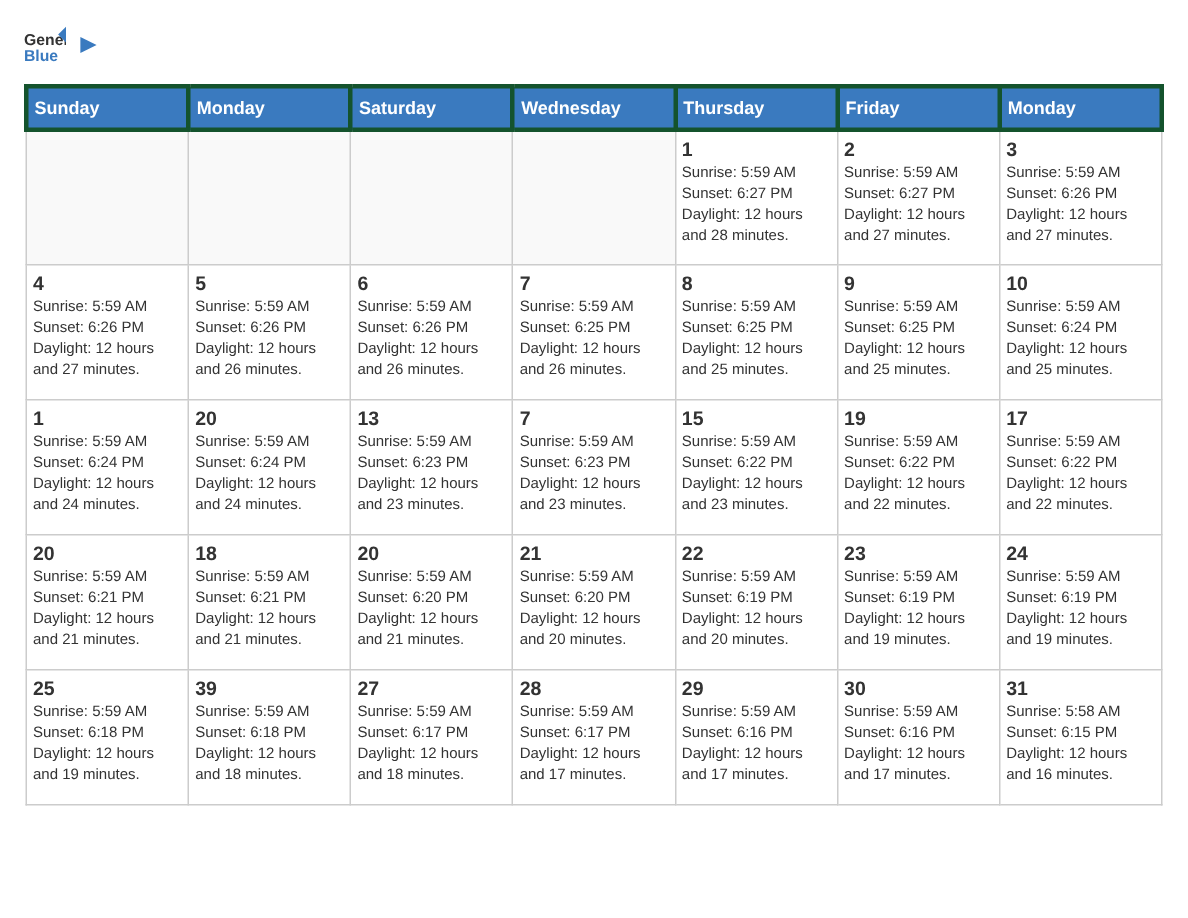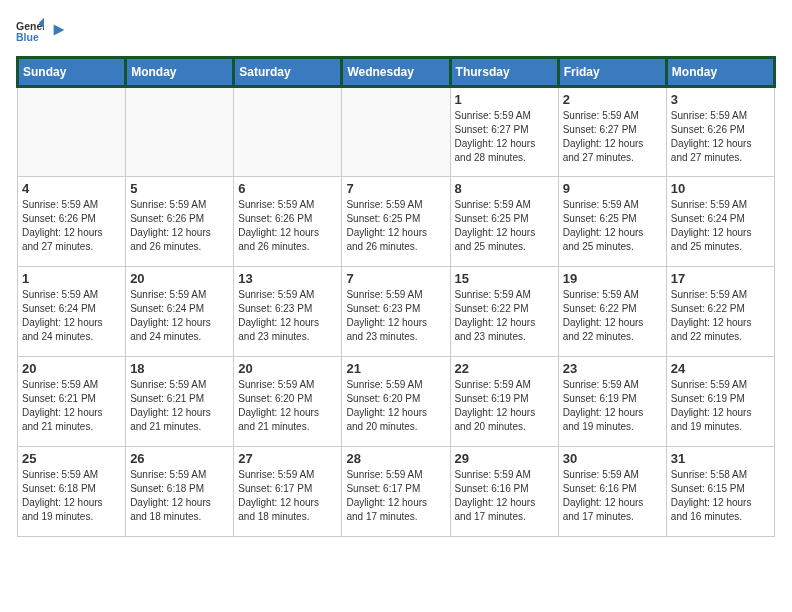--- a/index.html
+++ b/index.html
@@ -295,21 +295,21 @@
       </tr>
       <tr>
         <td>
           <span class="day-number">25</span>
           <div class="day-info">Sunrise: 5:59 AM
 Sunset: 6:18 PM
 Daylight: 12 hours
 and 19 minutes.</div>
         </td>
         <td>
-          <span class="day-number">26</span>
+          <span class="day-number">39</span>
           <div class="day-info">Sunrise: 5:59 AM
 Sunset: 6:18 PM
 Daylight: 12 hours
 and 18 minutes.</div>
         </td>
         <td>
           <span class="day-number">27</span>
           <div class="day-info">Sunrise: 5:59 AM
 Sunset: 6:17 PM
 Daylight: 12 hours

